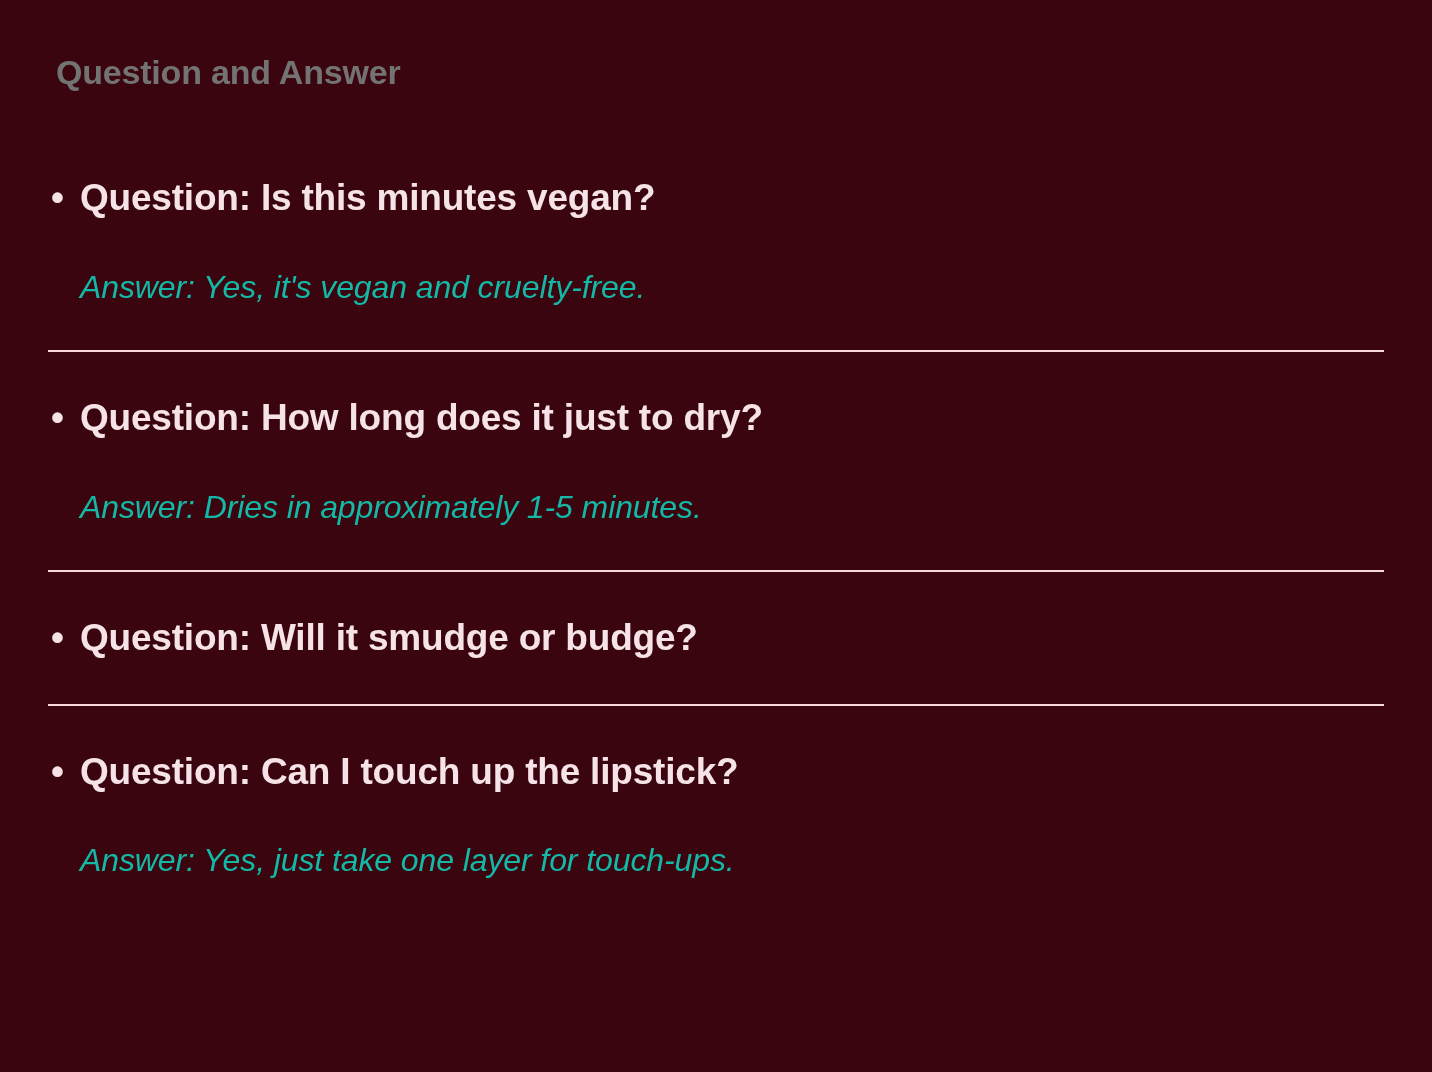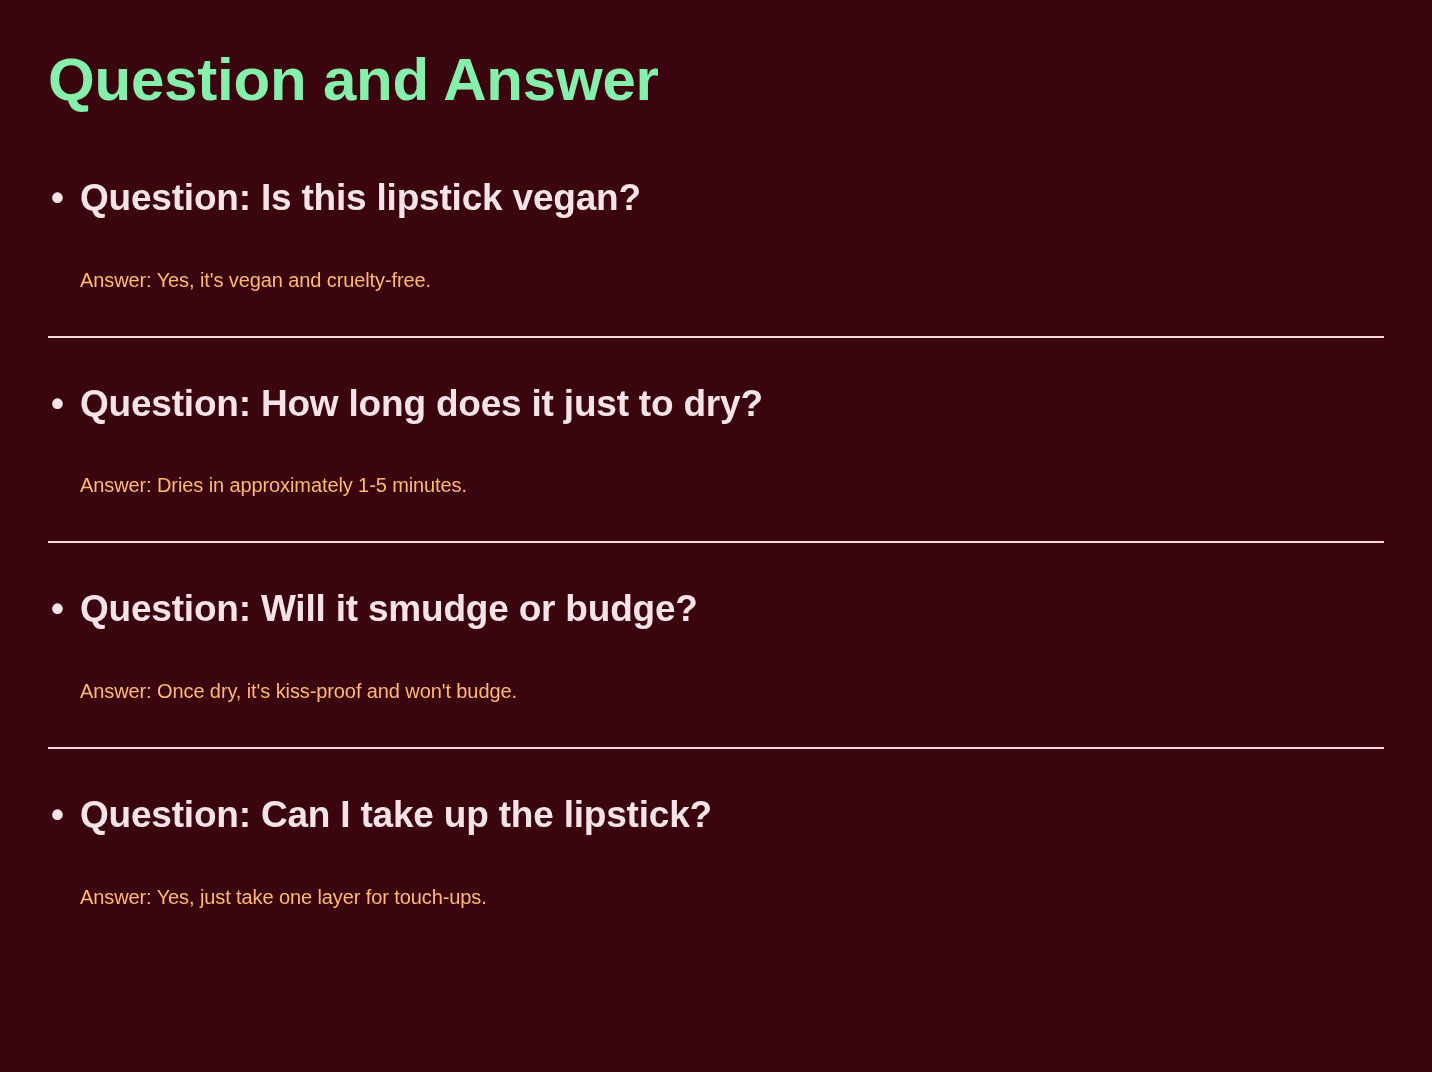--- a/index.html
+++ b/index.html
@@ -18,26 +18,26 @@
     width: 1432px;
     height: 1072px;
     background: #3a050f;
     box-sizing: border-box;
     padding: 0 48px;
   }
   .page-title {
     position: absolute;
     left: 48px;
     top: 45px;
-    font-size: 60px;
+    font-size: 34px;
     font-weight: 700;
     line-height: 1.15;
     letter-spacing: -0.2px;
-    color: #86efac;
-    margin: 0;
+    color: #737373;
+    margin: 8px;
     white-space: nowrap;
   }
   .qa-list {
     position: absolute;
     left: 48px;
     top: 176px;
     width: 1336px;
     margin: 0;
     padding: 0;
     list-style: none;
@@ -65,26 +65,27 @@
     width: 32px;
     font-size: 37px;
     line-height: 1.18;
     color: #f6e3e7;
     text-align: left;
   }
   .qa-answer {
     display: block;
     padding-left: 32px;
     margin-top: 48px;
-    font-size: 20px;
+    font-size: 32px;
     font-weight: 400;
     line-height: 1.2;
     letter-spacing: -0.1px;
-    color: #fdba74;
+    color: #14b8a6;
     white-space: nowrap;
+    font-style: italic;
   }
   .qa-divider {
     display: block;
     height: 2px;
     width: 1336px;
     background: #f6d7dd;
     border: 0;
     margin: 44px 0 0 0;
     padding: 0;
   }
@@ -97,21 +98,21 @@
 
 <div class="page">
 
   <h1 class="page-title">Question and Answer</h1>
 
   <ul class="qa-list">
 
     <li class="qa-item">
       <span class="qa-question">
         <span class="qa-bullet">•</span>
-        <span>Question: Is this lipstick vegan?</span>
+        <span>Question: Is this minutes vegan?</span>
       </span>
       <span class="qa-answer">Answer: Yes, it's vegan and cruelty-free.</span>
       <hr class="qa-divider">
     </li>
 
     <li class="qa-item">
       <div class="qa-item-spacer"></div>
       <span class="qa-question">
         <span class="qa-bullet">•</span>
         <span>Question: How long does it just to dry?</span>
@@ -119,27 +120,26 @@
       <span class="qa-answer">Answer: Dries in approximately 1-5 minutes.</span>
       <hr class="qa-divider">
     </li>
 
     <li class="qa-item">
       <div class="qa-item-spacer"></div>
       <span class="qa-question">
         <span class="qa-bullet">•</span>
         <span>Question: Will it smudge or budge?</span>
       </span>
-      <span class="qa-answer">Answer: Once dry, it's kiss-proof and won't budge.</span>
       <hr class="qa-divider">
     </li>
 
     <li class="qa-item">
       <div class="qa-item-spacer"></div>
       <span class="qa-question">
         <span class="qa-bullet">•</span>
-        <span>Question: Can I take up the lipstick?</span>
+        <span>Question: Can I touch up the lipstick?</span>
       </span>
       <span class="qa-answer">Answer: Yes, just take one layer for touch-ups.</span>
     </li>
 
   </ul>
 </div>
 
 </body></html>

